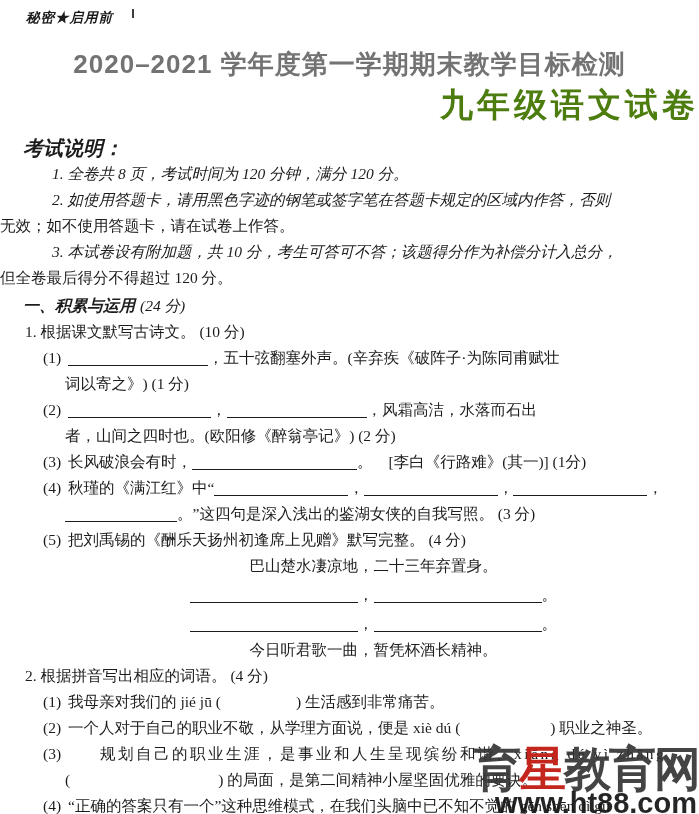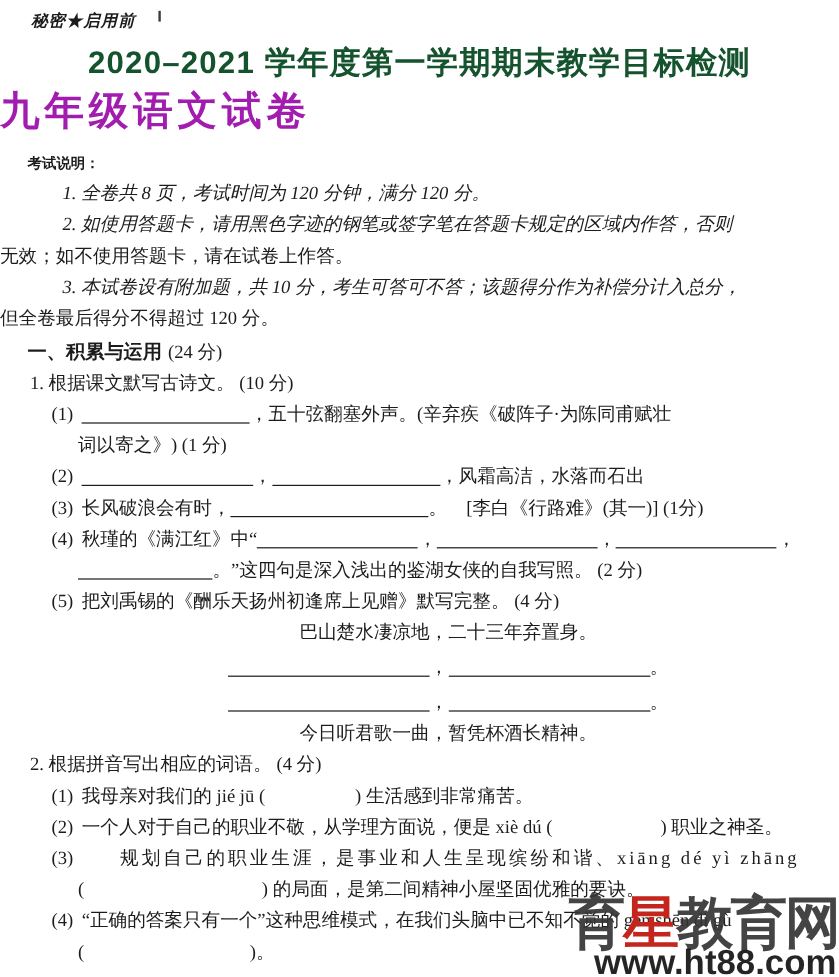--- a/index.html
+++ b/index.html
@@ -3,29 +3,29 @@
 <meta charset="utf-8">
 <style>
   html,body{margin:0;padding:0;}
   body{
     width:699px;height:814px;background:#ffffff;overflow:hidden;position:relative;
     font-family:"Liberation Serif","DejaVu Serif",serif;color:#1c1c1c;
   }
   .page{position:relative;width:699px;height:814px;}
   .tick{position:absolute;left:132px;top:0;width:2px;height:9px;background:#3c3c3c;}
   .seclabel{margin:9px 0 0 26px;font-size:13.5px;font-weight:bold;font-style:italic;letter-spacing:1px;}
-  .title{margin-top:8px;text-align:center;font-family:"Liberation Sans","DejaVu Sans",sans-serif;
-         font-weight:bold;font-size:26px;line-height:34px;letter-spacing:1px;color:#14532d;}
-  .subtitle{margin-top:4px;text-align:left;font-size:33px;line-height:40px;font-weight:bold;
-            letter-spacing:4px;color:#a21caf;}
+  .title{margin-top:20px;text-align:center;font-family:"Liberation Sans","DejaVu Sans",sans-serif;
+         font-weight:bold;font-size:26px;line-height:34px;letter-spacing:1px;color:#737373;}
+  .subtitle{margin-top:4px;text-align:right;font-size:33px;line-height:40px;font-weight:bold;
+            letter-spacing:4px;color:#4d7c0f;}
   .ln{height:26px;line-height:26px;font-size:15.5px;white-space:nowrap;}
-  .noteshead{margin:10px 0 0 23px;font-weight:bold;font-size:12px;}
+  .noteshead{margin:10px 0 0 23px;font-weight:bold;font-size:20px;font-style:italic;}
   .note{margin-left:52px;font-style:italic;}
   .notecont{}
-  .sechead{margin-left:23px;margin-top:2px;}
+  .sechead{margin-left:23px;margin-top:2px;font-style:italic;}
   .sechead-b{font-family:"Liberation Sans","DejaVu Sans",sans-serif;font-weight:bold;font-size:16px;}
   .sechead-s{margin-left:5px;}
   .stem{margin-left:25px;}
   .item{margin-left:43px;}
   .cont{margin-left:65px;}
   .num{margin-right:7px;}
   .bl{display:inline-block;border-bottom:1px solid #1b1b1b;height:16px;vertical-align:-3px;}
   .gap{display:inline-block;}
   .src{margin-left:16px;}
   .ctr{text-align:center;margin-left:48px;}
@@ -65,30 +65,33 @@
   <div class="ln item">
     <span class="num">(1)</span><span class="bl w140"></span><span>，五十弦翻塞外声。(辛弃疾《破阵子·为陈同甫赋壮</span>
   </div>
   <div class="ln cont">
     <span>词以寄之》) (1 分)</span>
   </div>
 
   <div class="ln item">
     <span class="num">(2)</span><span class="bl w143"></span><span>，</span><span class="bl w140"></span><span>，风霜高洁，水落而石出</span>
   </div>
+  <div class="ln cont">
+    <span>者，山间之四时也。(欧阳修《醉翁亭记》) (2 分)</span>
+  </div>
 
   <div class="ln item">
     <span class="num">(3)</span><span>长风破浪会有时，</span><span class="bl w165"></span><span>。</span><span class="src">[李白《行路难》(其一)] (1分)</span>
   </div>
 
   <div class="ln item">
     <span class="num">(4)</span><span>秋瑾的《满江红》中“</span><span class="bl w134"></span><span>，</span><span class="bl w134"></span><span>，</span><span class="bl w134"></span><span>，</span>
   </div>
   <div class="ln cont">
-    <span class="bl w112"></span><span>。”这四句是深入浅出的鉴湖女侠的自我写照。 (2 分)</span>
+    <span class="bl w112"></span><span>。”这四句是深入浅出的鉴湖女侠的自我写照。 (3 分)</span>
   </div>
 
   <div class="ln item">
     <span class="num">(5)</span><span>把刘禹锡的《酬乐天扬州初逢席上见赠》默写完整。 (4 分)</span>
   </div>
   <div class="ln ctr">巴山楚水凄凉地，二十三年弃置身。</div>
   <div class="ln ctr vsp">
     <span class="bl w168"></span><span>，</span><span class="bl w168"></span><span>。</span>
   </div>
   <div class="ln ctr vsp">

